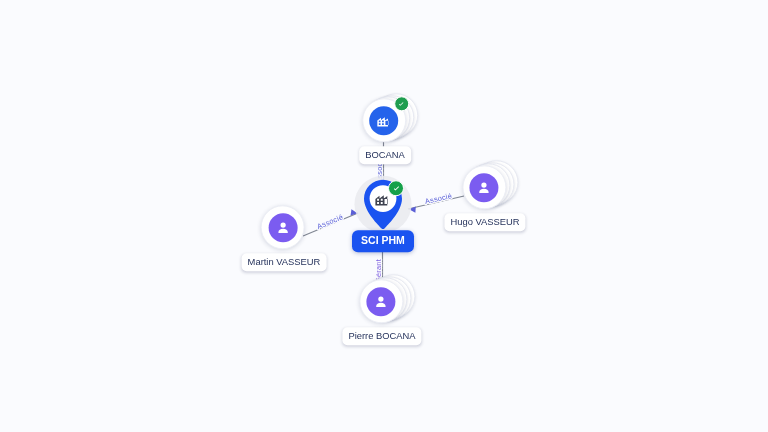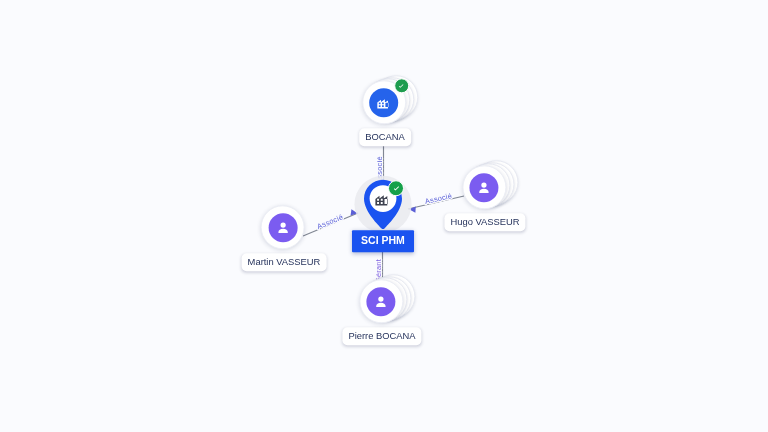--- a/index.html
+++ b/index.html
@@ -203,21 +203,21 @@
   }
   .pin-label {
     position: relative;
     margin-top: -10px;
     background: #1a53f0;
     color: #ffffff;
     font-size: 10.5px;
     font-weight: bold;
     line-height: 1;
     padding: 5px 9px 6px 9px;
-    border-radius: 1px;
+    border-radius: 6px;
     white-space: nowrap;
     box-shadow: 0 1px 4px rgba(20,40,120,.3);
     z-index: 8;
   }
 </style>
 </head>
 <body style="background: rgb(250, 251, 254);">
 
 <div id="graph-canvas">
 
@@ -240,21 +240,21 @@
       <polygon class="edge-arrow" points="357.5,213.2 350.6,215.4 351.4,209.3"></polygon>
       <text class="edge-label-text" x="331" y="224" transform="rotate(-22 331 224)" text-anchor="middle">Associé</text>
     </g>
 
     <g>
       <line class="edge-line" x1="382.5" y1="251" x2="382.5" y2="292"></line>
       <text class="edge-label-text violet" x="381" y="271" transform="rotate(-90 381 271)" text-anchor="middle">Gérant</text>
     </g>
   </svg>
 
-  <div class="node" id="node-bocana" style="left:385px; top:113px;">
+  <div class="node" id="node-bocana" style="left:385px; top:131px;">
     <div class="stack-wrap">
       <div class="stack-card s3"></div>
       <div class="stack-card s2"></div>
       <div class="stack-card s1"></div>
       <div class="company-plate">
         <div class="company-circle">
           <svg width="17" height="17" viewBox="0 0 24 24" aria-hidden="true">
             <path fill="#ffffff" d="M3 20V11.6l5.2-3.9V11l5.4-3.9V11h1.2l3.2-2.3V20H3zm2.1-2h2.4v-2.4H5.1V18zm0-4.1h2.4v-2.4H5.1v2.4zm4.6 4.1h2.4v-2.4H9.7V18zm0-4.1h2.4v-2.4H9.7v2.4zm4.7 4.1h4.3v-6.2h-4.3V18z"></path>
           </svg>
         </div>

